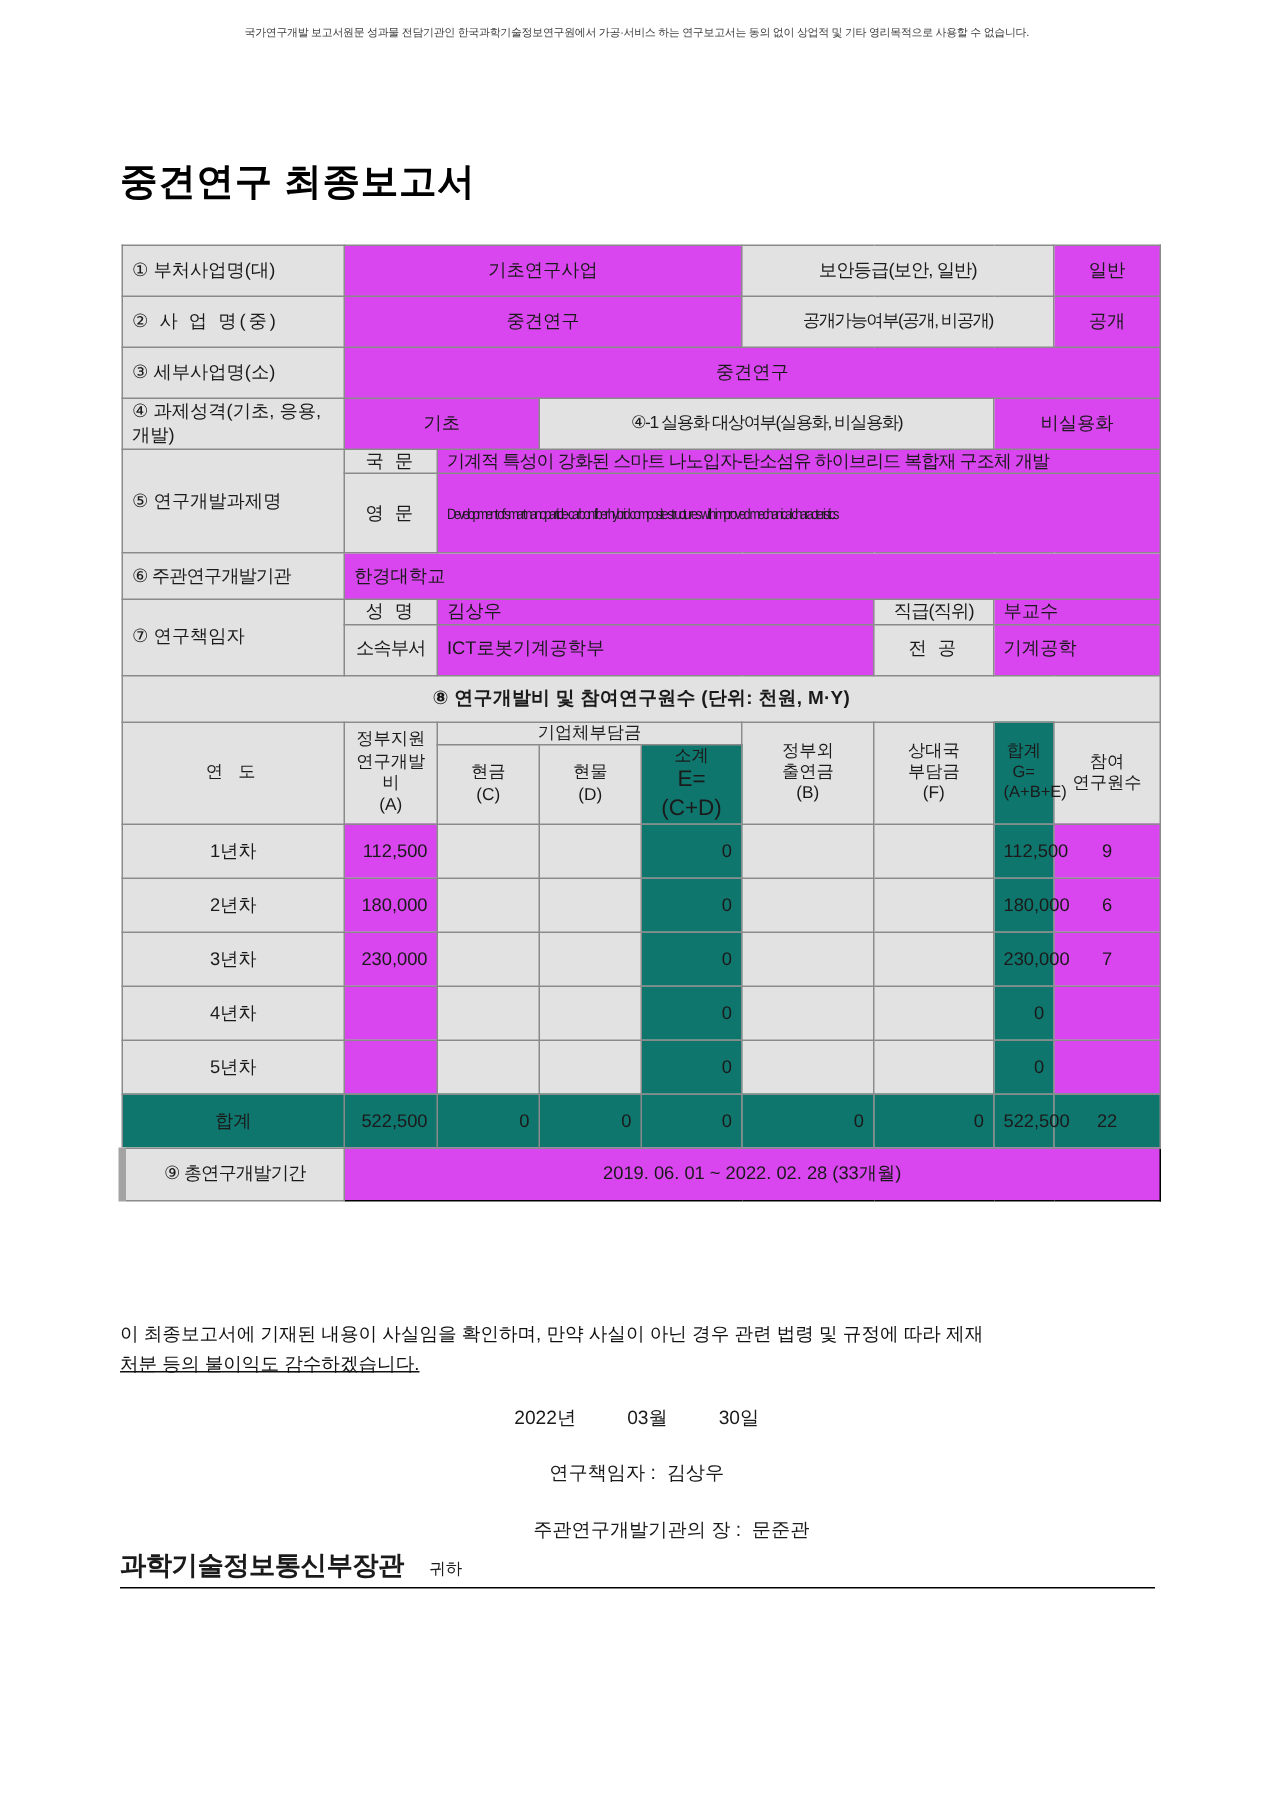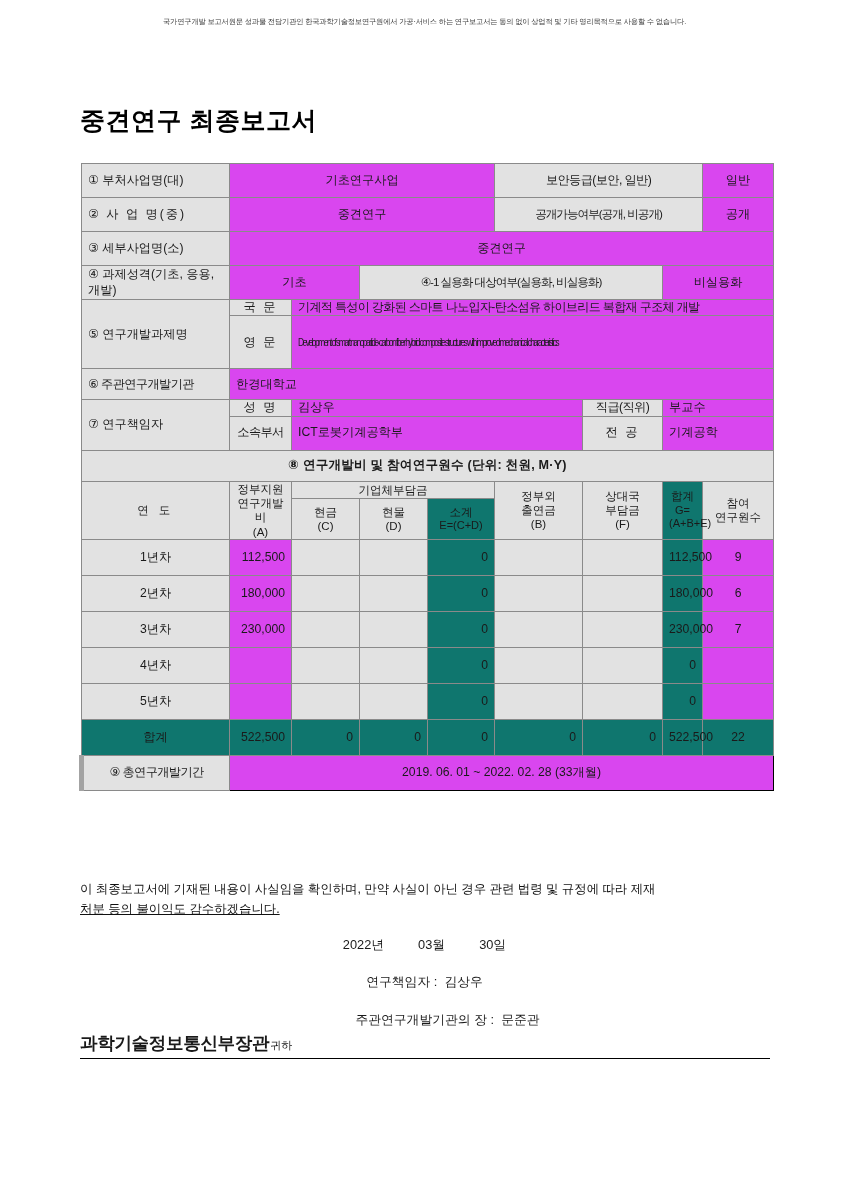--- a/index.html
+++ b/index.html
@@ -155,21 +155,21 @@
     border-bottom: 1.4px solid #000;
     padding-bottom: 3px;
   }
   .minister {
     font-size: 17.5px;
     font-weight: bold;
     letter-spacing: -0.3px;
   }
   .minister-sub {
     font-size: 11px;
-    margin-left: 1px;
+    margin-left: 17px;
     font-weight: normal;
     text-align: center;
   }
   .note {
     position: absolute;
     top: 1067px;
     left: 80px;
     font-size: 13px;
     letter-spacing: -0.2px;
   }
@@ -293,21 +293,21 @@
       <td class="gray bud-head" style="height:40px">
         <div>현금</div>
         <div>(C)</div>
       </td>
       <td class="gray bud-head">
         <div>현물</div>
         <div>(D)</div>
       </td>
       <td class="orange bud-head">
         <div>소계</div>
-        <div style="font-size:11px">E=(C+D)</div>
+        <div style="font-size:15px">E=(C+D)</div>
       </td>
     </tr>
 
     </tbody>
       <tbody id="budget-rows">
         <tr>
           <td class="gray budcenter" style="height:35px">1년차</td>
           <td class="white budnum">112,500</td>
           <td class="gray budnum"></td>
           <td class="gray budnum"></td>

